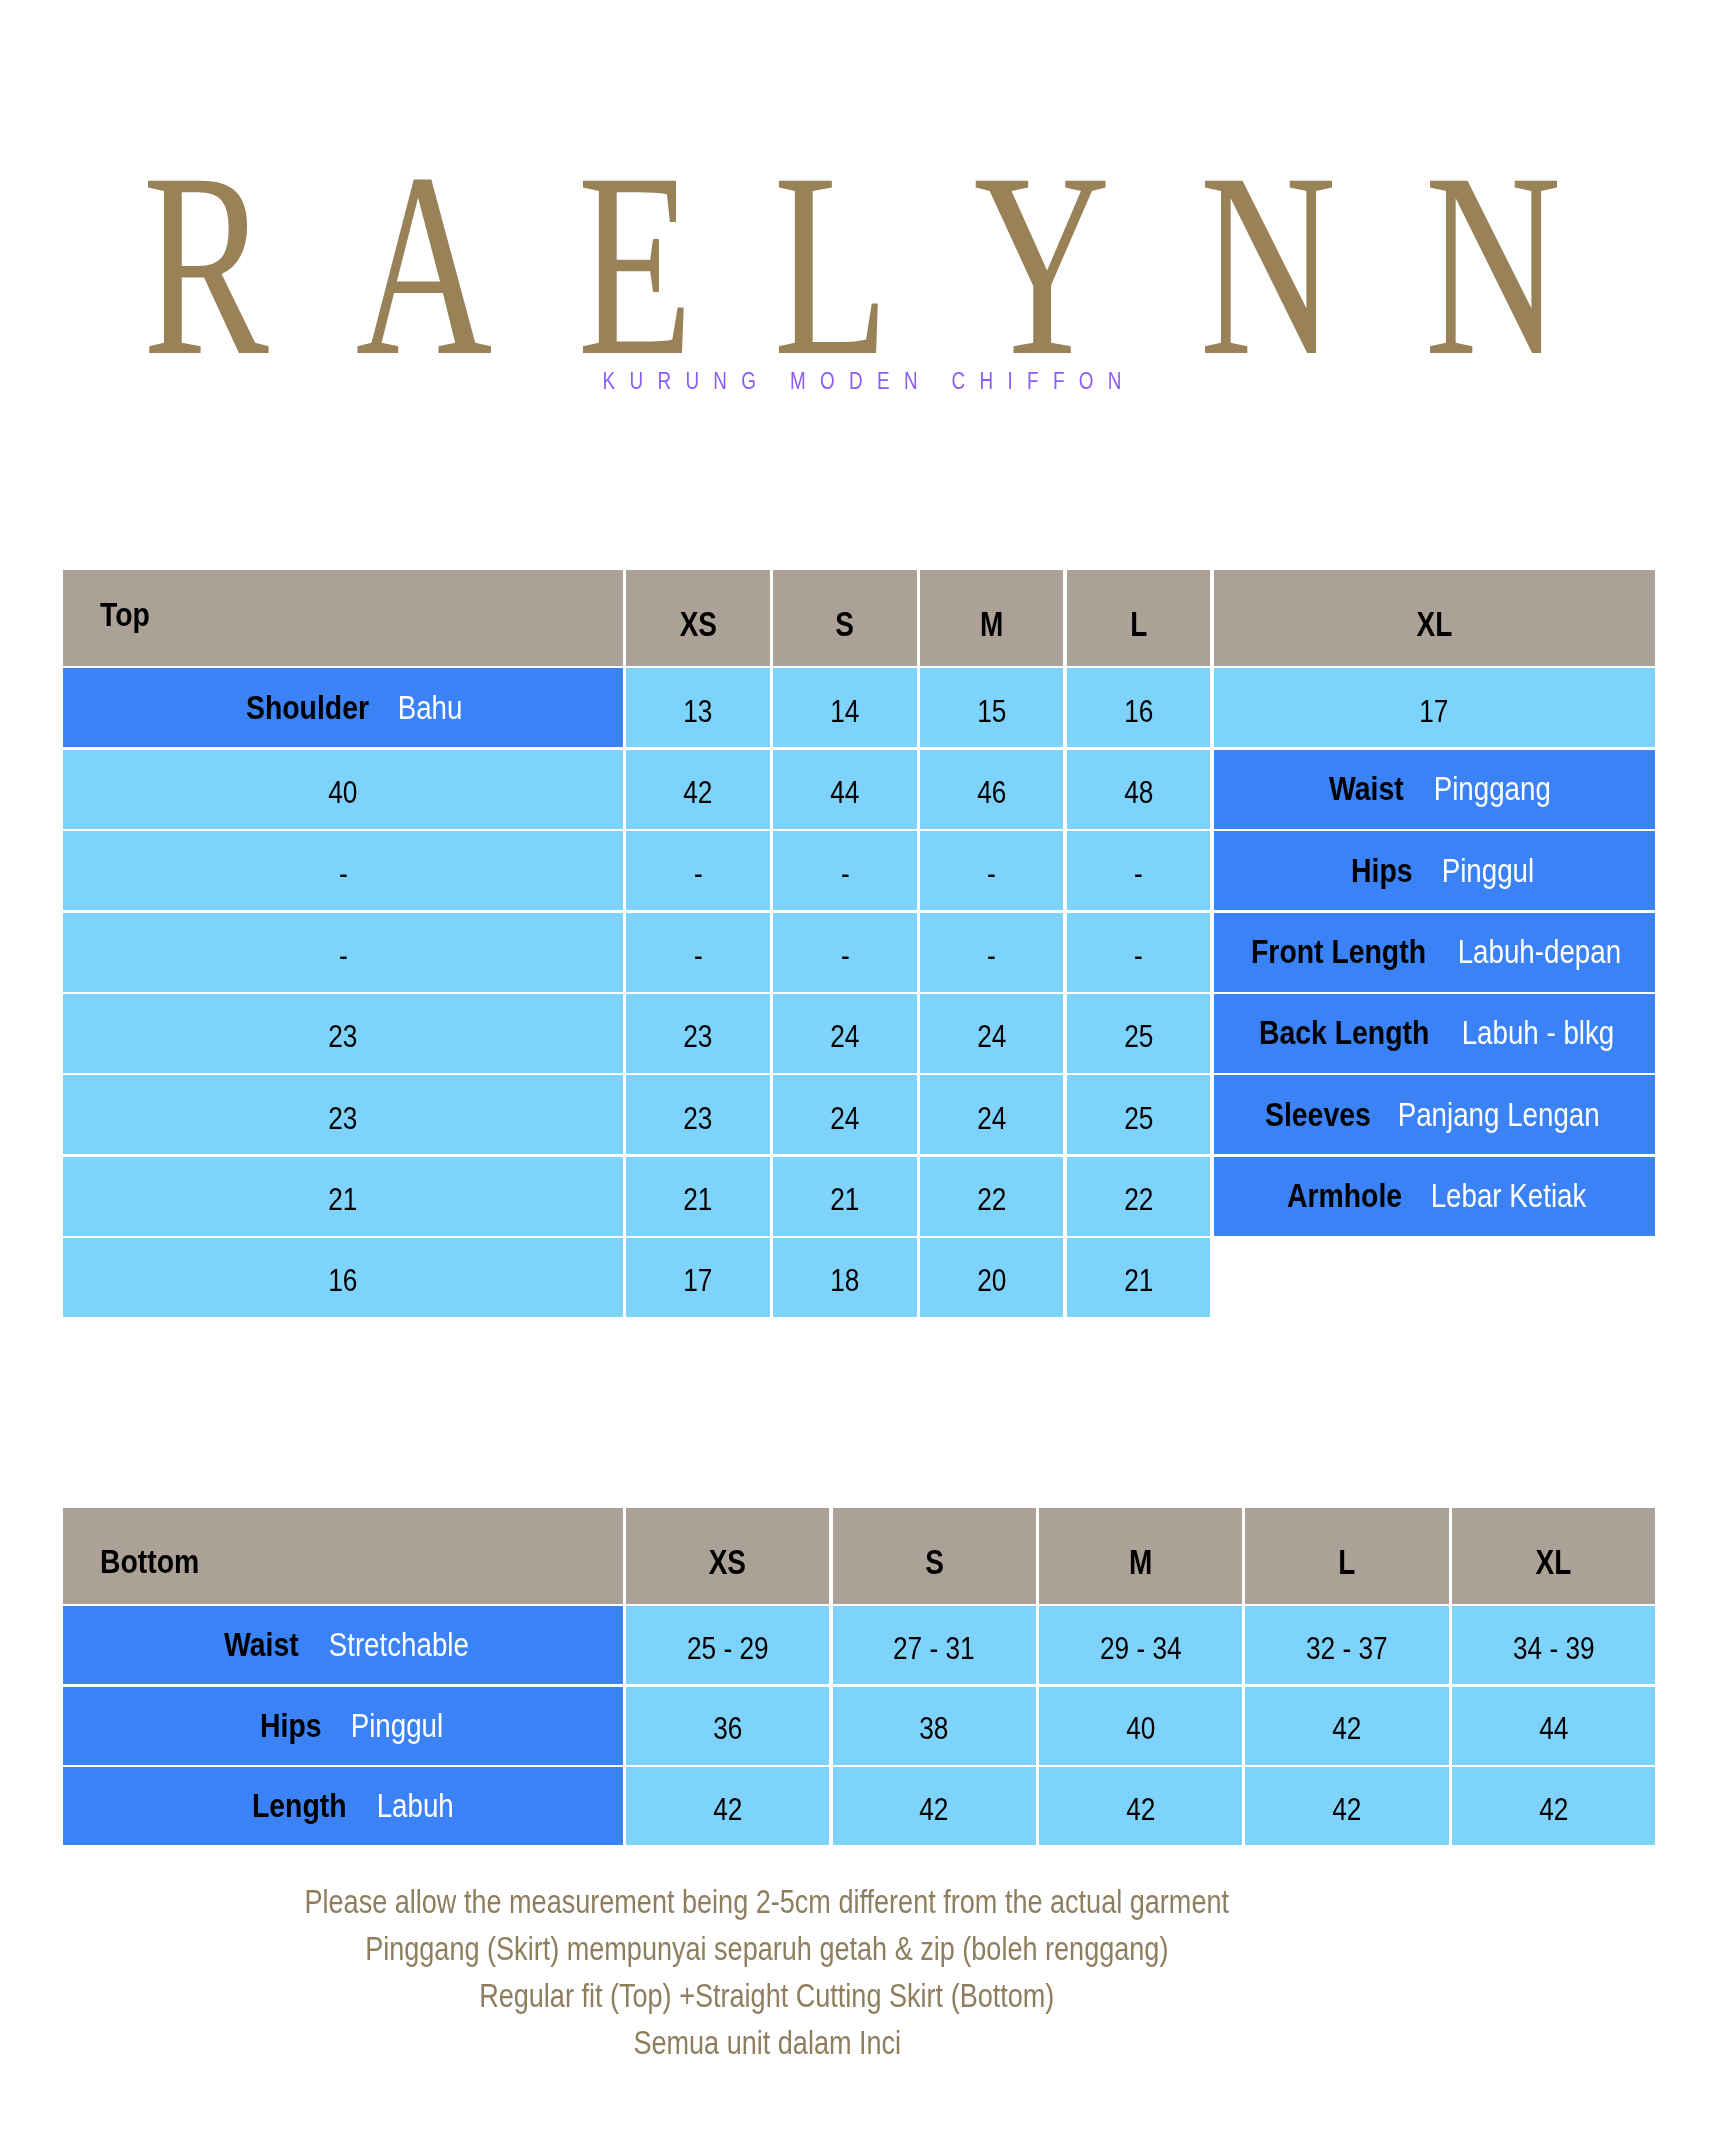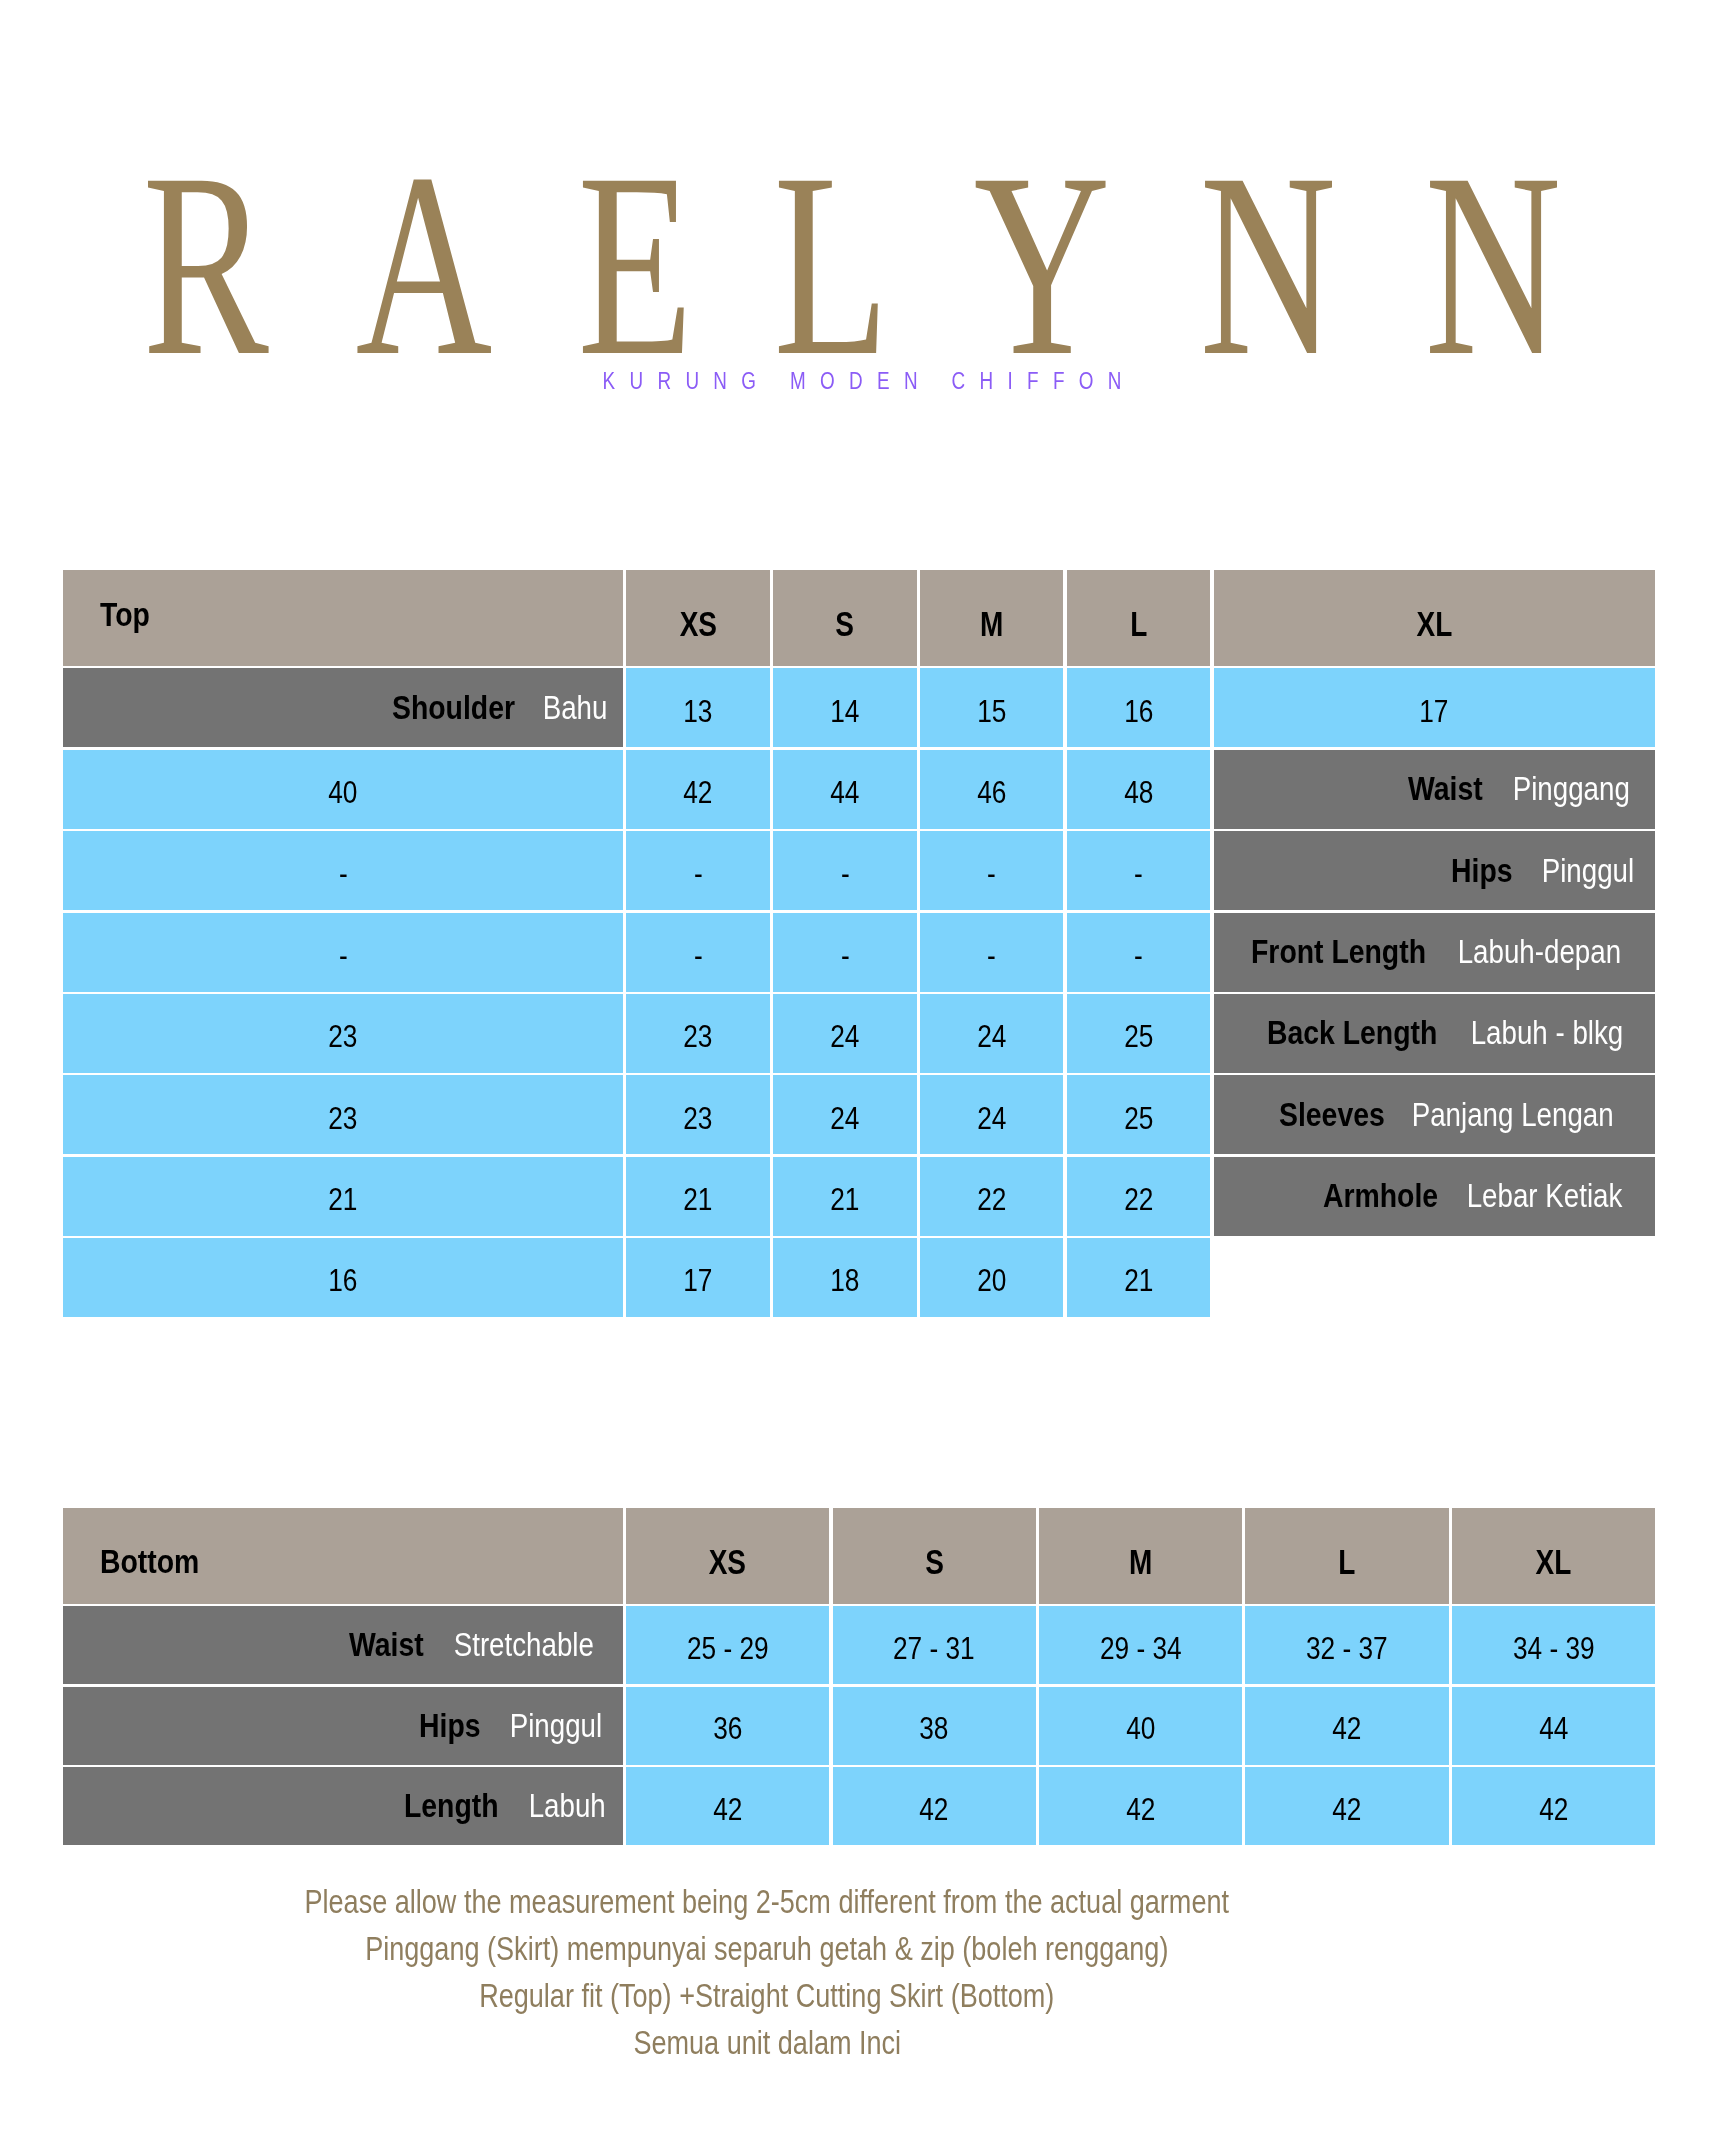--- a/index.html
+++ b/index.html
@@ -29,21 +29,21 @@
     position: absolute; left: 63px; width: 1592px;
     display: grid;
     grid-template-columns: 560px repeat(5, 1fr);
     column-gap: 3.2px; row-gap: 2.4px;
   }
   .top-table { top: 570px; grid-template-rows: 96px repeat(8, 79px); border-radius: 32px; }
   .bottom-table { top: 1508px; grid-template-rows: 96px repeat(3, 78px); }
 
   .cell { display: flex; align-items: center; justify-content: center; }
   .head { background: #aba197; }
-  .label-cell { background: #737373; justify-content: flex-end; padding-left: 37px; }
+  .label-cell { background: #3b82f6; justify-content: center; padding-left: 37px; }
   .val-cell { background: #7dd3fc; }
 
   .head-title {
     font-weight: bold; font-size: 33px; transform: scaleX(0.86); transform-origin: left center;
     display: inline-block; margin-top: -6.4px;
   }
   .head-cell { justify-content: flex-start; padding-left: 37px; }
   .head-size {
     font-weight: bold; font-size: 35px; display: inline-block; transform: scaleX(0.8);
     margin-top: 11px;

